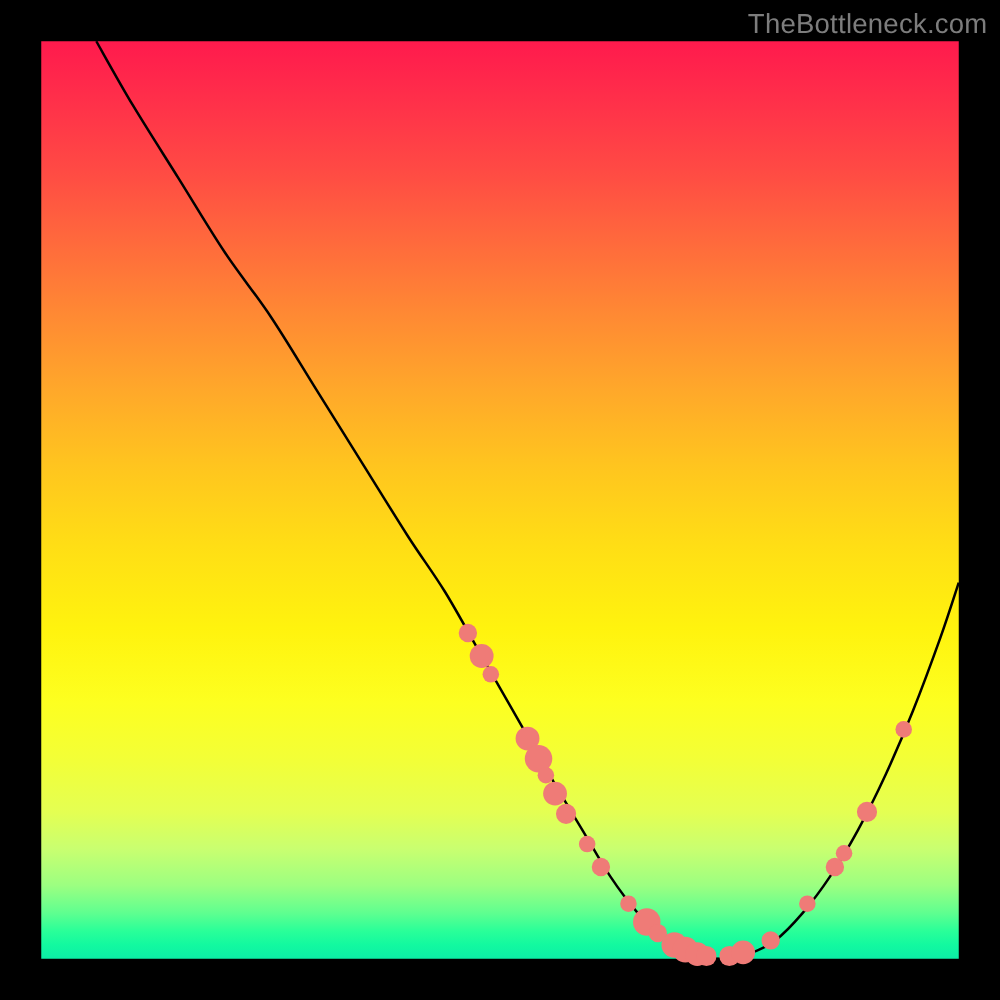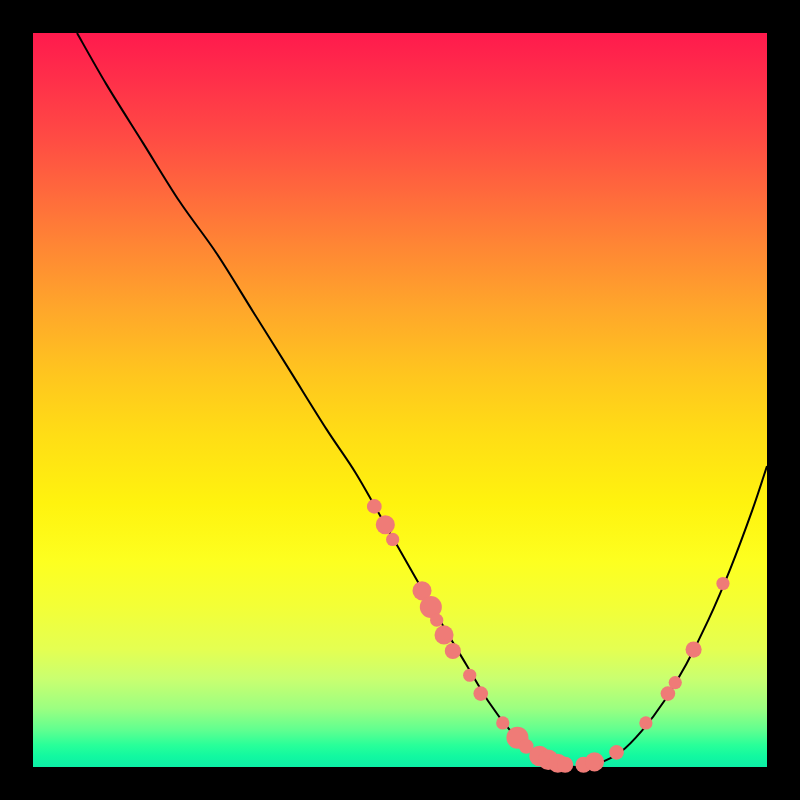--- a/index.html
+++ b/index.html
@@ -62,20 +62,21 @@
     top: 0;
     width: 734px;
     height: 734px;
     overflow: visible;
   }
 </style>
 </head>
 <body>
 
 <div class="frame">
+  <div class="watermark">TheBottleneck.com</div>
   <div class="plot-area">
     <svg class="curve" viewBox="0 0 734 734">
       <path id="curve-path" fill="none" stroke-width="2" d="M 44.04 0.00 C 48.93 8.56, 62.39 33.03, 73.40 51.38 C 84.41 69.73, 97.87 90.53, 110.10 110.10 C 122.33 129.67, 134.57 150.47, 146.80 168.82 C 159.03 187.17, 171.27 201.85, 183.50 220.20 C 195.73 238.55, 207.97 259.35, 220.20 278.92 C 232.43 298.49, 244.67 318.07, 256.90 337.64 C 269.13 357.21, 282.59 379.23, 293.60 396.36 C 304.61 413.49, 313.17 424.50, 322.96 440.40 C 332.75 456.30, 342.53 474.65, 352.32 491.78 C 362.11 508.91, 371.89 526.03, 381.68 543.16 C 391.47 560.29, 402.48 579.86, 411.04 594.54 C 419.60 609.22, 425.72 619.01, 433.06 631.24 C 440.40 643.47, 447.74 656.93, 455.08 667.94 C 462.42 678.95, 469.76 688.74, 477.10 697.30 C 484.44 705.86, 491.78 713.82, 499.12 719.32 C 506.46 724.83, 513.80 727.88, 521.14 730.33 C 528.48 732.78, 535.82 734.00, 543.16 734.00 C 550.50 734.00, 557.84 732.78, 565.18 730.33 C 572.52 727.88, 579.86 724.83, 587.20 719.32 C 594.54 713.82, 601.88 705.86, 609.22 697.30 C 616.56 688.74, 623.90 678.95, 631.24 667.94 C 638.58 656.93, 645.92 644.70, 653.26 631.24 C 660.60 617.78, 667.94 603.10, 675.28 587.20 C 682.62 571.30, 689.96 554.17, 697.30 535.82 C 704.64 517.47, 713.20 494.23, 719.32 477.10 C 725.44 459.97, 731.55 440.40, 734.00 433.06" stroke="#000000"></path>
       <g id="dots-group">
           <circle cx="341.31" cy="473.43" r="7.34" fill="#ef7b77"></circle>
           <circle cx="352.32" cy="491.78" r="9.54" fill="#ef7b77"></circle>
           <circle cx="359.66" cy="506.46" r="6.61" fill="#ef7b77"></circle>
           <circle cx="389.02" cy="557.84" r="9.54" fill="#ef7b77"></circle>
           <circle cx="397.83" cy="573.99" r="11.01" fill="#ef7b77"></circle>
           <circle cx="403.70" cy="587.20" r="6.61" fill="#ef7b77"></circle>

